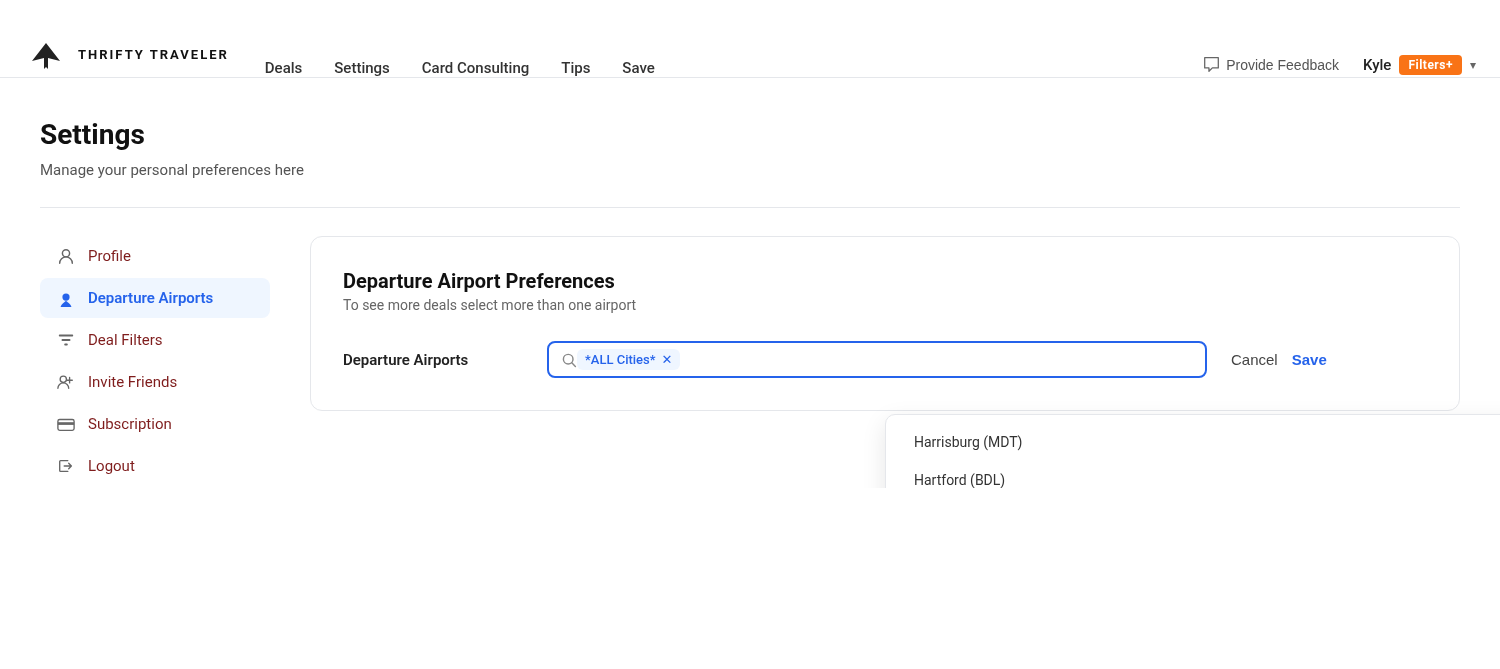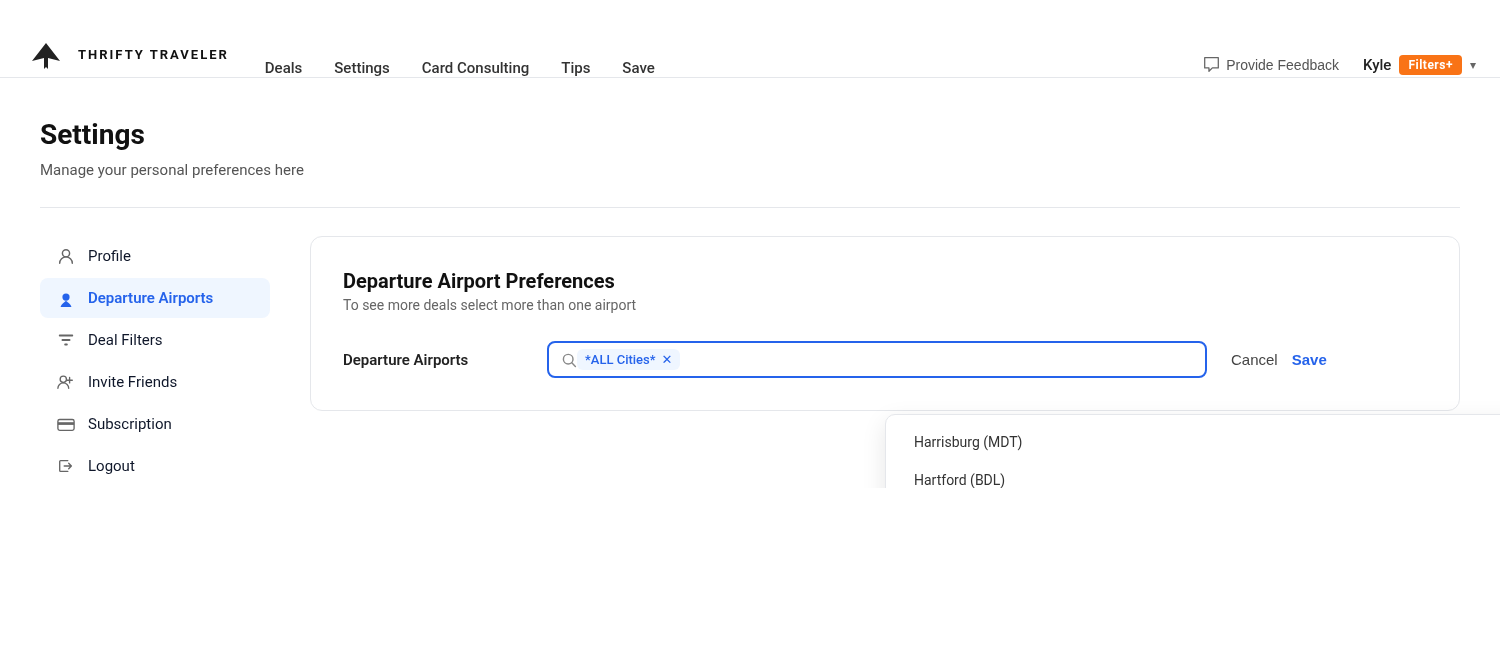--- a/index.html
+++ b/index.html
@@ -120,21 +120,21 @@
       flex-shrink: 0;
     }
     .sidebar-item {
       display: flex;
       align-items: center;
       gap: 12px;
       padding: 10px 16px;
       border-radius: 8px;
       cursor: pointer;
       font-size: 15px;
-      color: #0f172a;
+      color: #7f1d1d;
       margin-bottom: 2px;
     }
     .sidebar-item.active {
       background: #eff6ff;
       color: #2563eb;
       font-weight: 600;
     }
     .sidebar-icon {
       width: 20px;
       height: 20px;

